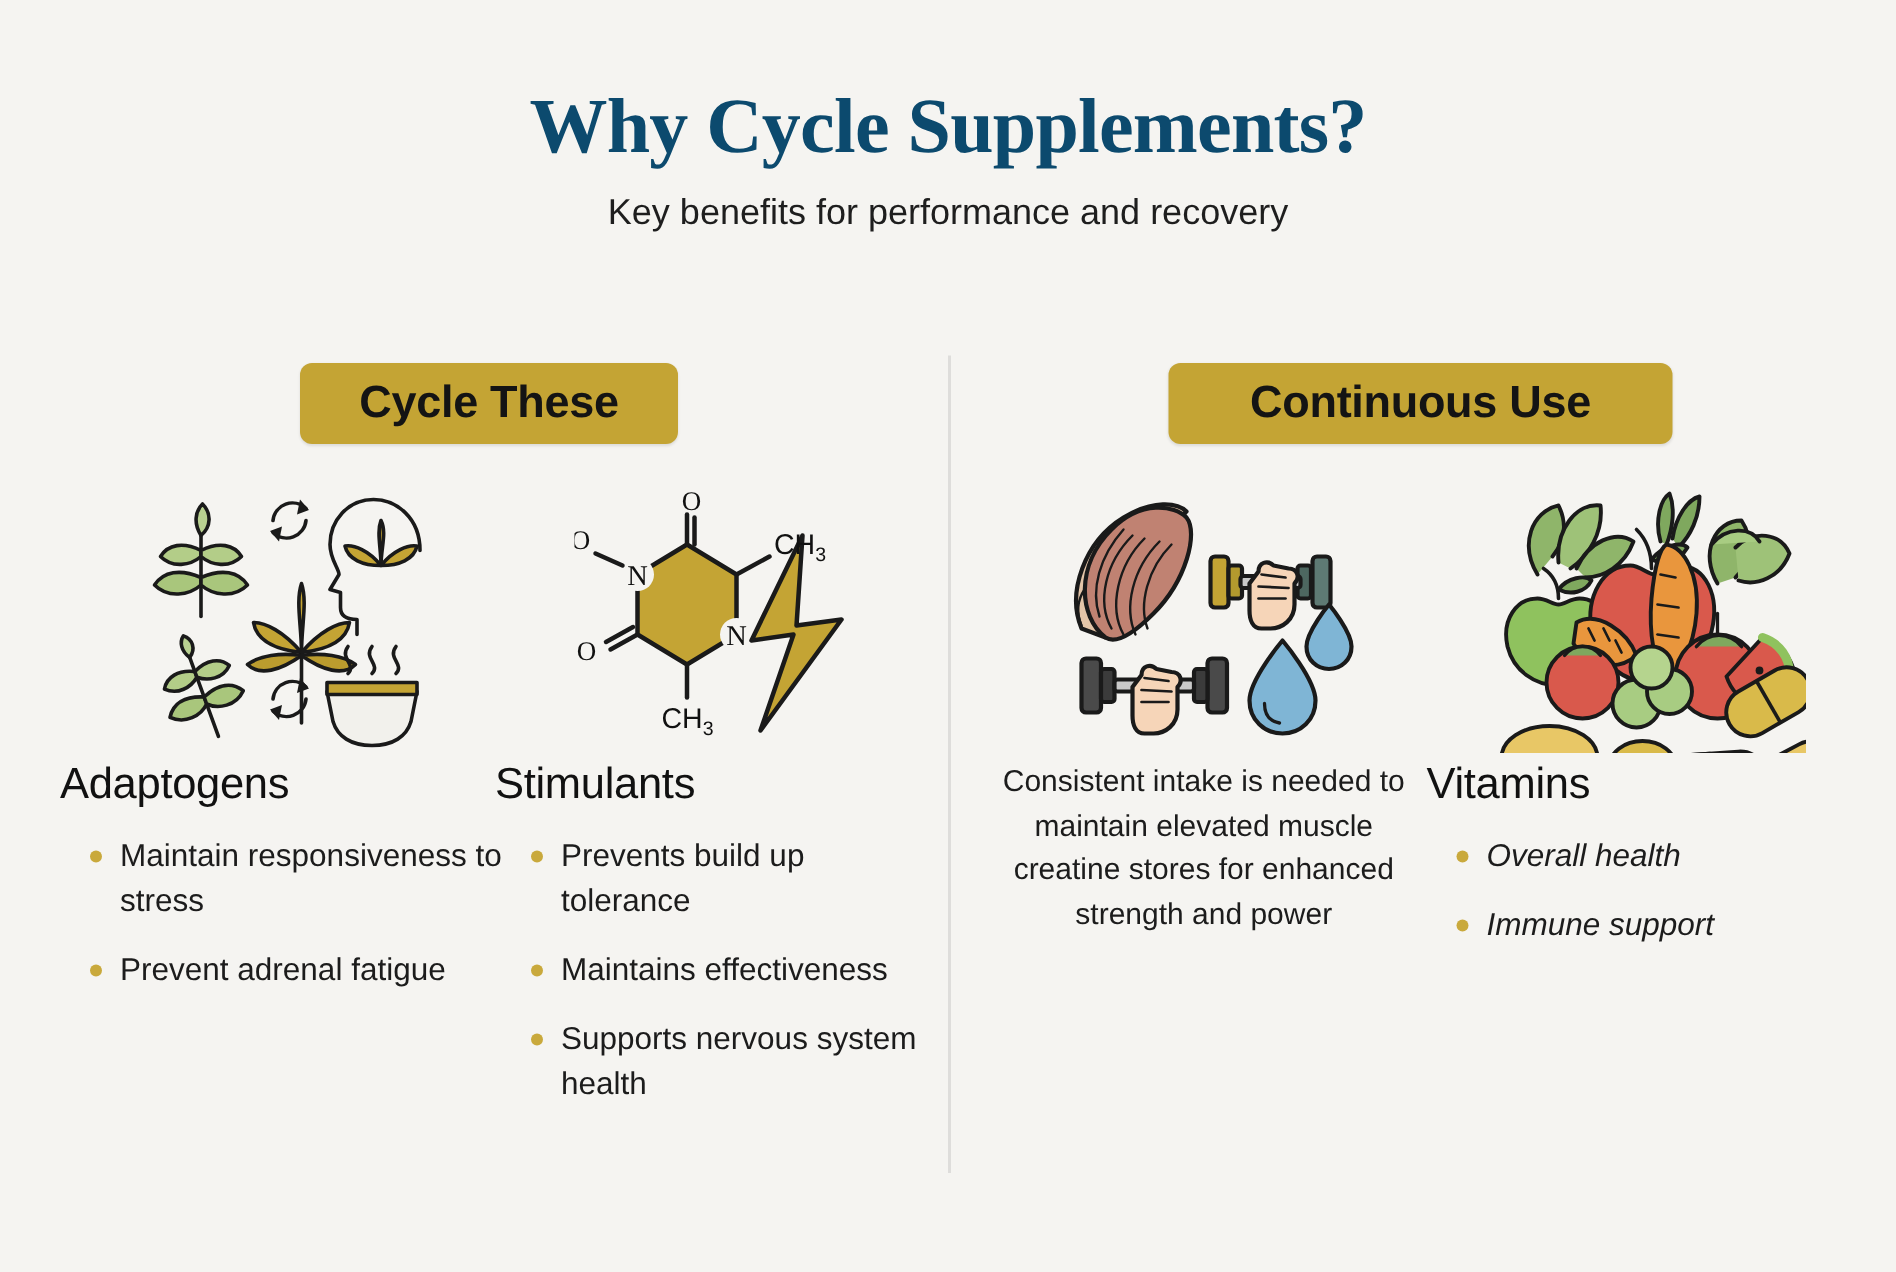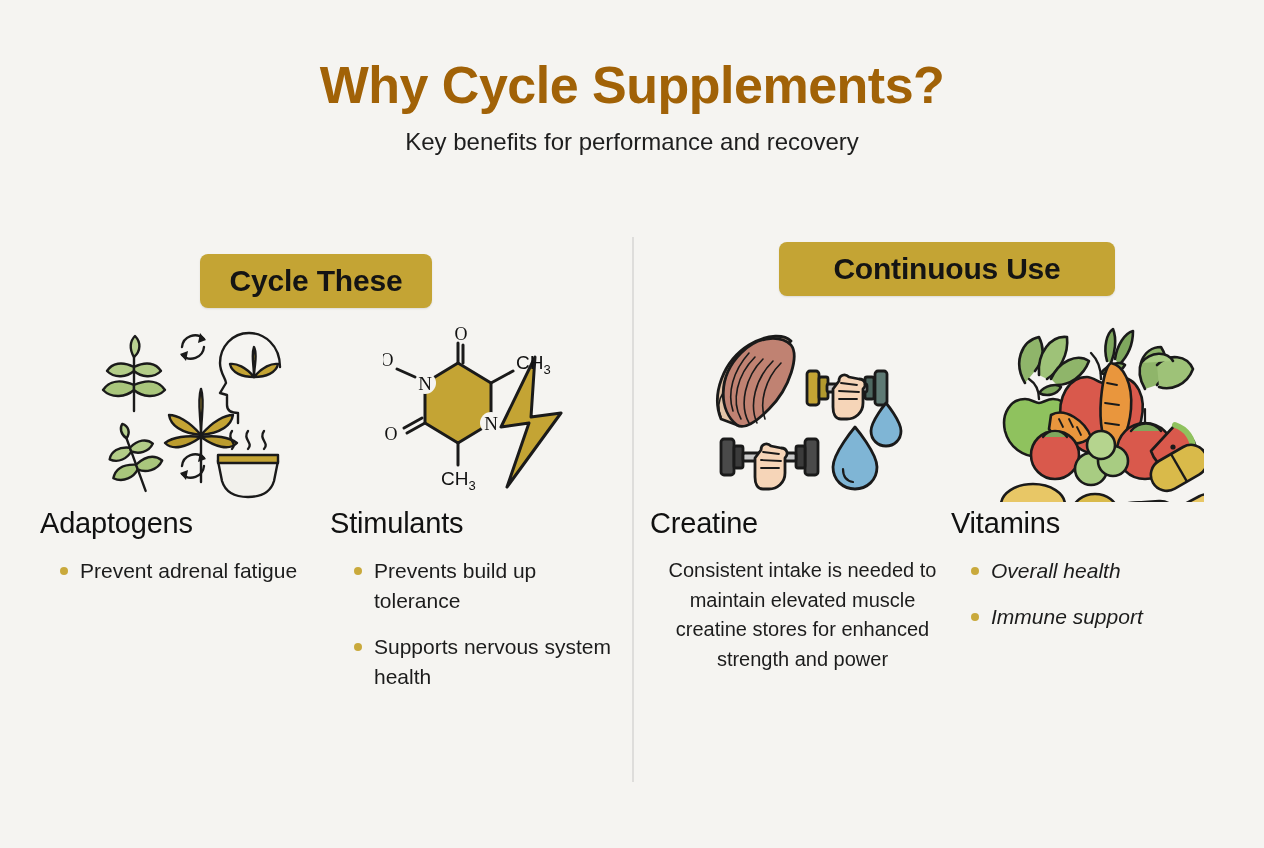--- a/index.html
+++ b/index.html
@@ -29,23 +29,24 @@
     top: 58px;
     left: 0;
     width: 1264px;
     text-align: center;
   }
   .title {
     font-size: 52px;
     font-weight: 700;
     letter-spacing: -0.5px;
     line-height: 1.05;
-    color: #a16207;
+    color: #0c4a6e;
     margin: 0;
     white-space: nowrap;
+    font-family: Liberation Serif, serif;
   }
   .subtitle {
     font-size: 24px;
     font-weight: 400;
     color: #1e1e1e;
     margin: 16px 0 0 0;
     line-height: 1.1;
     white-space: nowrap;
   }
 
@@ -70,21 +71,21 @@
     justify-content: center;
     box-shadow: 0 1px 2px rgba(0,0,0,0.10);
   }
   .badge-label {
     font-size: 30px;
     font-weight: 700;
     color: #141414;
     letter-spacing: -0.2px;
     white-space: nowrap;
   }
-  .badge-left  { left: 200px; top: 254px; width: 232px; }
+  .badge-left  { left: 200px; top: 242px; width: 252px; }
   .badge-right { left: 779px; top: 242px; width: 336px; }
 
   
   .columns {
     position: absolute;
     top: 322px;
     left: 0;
     width: 1264px;
     height: 470px;
   }
@@ -233,20 +234,21 @@
               <path d="M16 12 C22 6 10 2 16 -6"></path>
               <path d="M32 12 C38 6 26 2 32 -6"></path>
               <path d="M48 12 C54 6 42 2 48 -6"></path>
             </g>
           </g>
         </svg>
       </div>
       <h2 class="col-title">Adaptogens</h2>
       <div class="body-0">
         <ul class="bullets">
+          <li>Maintain responsiveness to stress</li>
           <li>Prevent adrenal fatigue</li>
         </ul>
       </div>
     </div>
 
     <div class="col col-1">
       <div class="icon-wrap">
         <svg width="185" height="175" viewBox="0 0 185 175">
           <g stroke="#1a1a1a" stroke-width="3" fill="none" stroke-linejoin="round" stroke-linecap="round">
 
@@ -282,20 +284,21 @@
           <g font-family="'Liberation Sans', sans-serif" font-size="19" fill="#111111">
             <text x="133" y="42">CH<tspan font-size="13" dy="5">3</tspan></text>
             <text x="58" y="158">CH<tspan font-size="13" dy="5">3</tspan></text>
           </g>
         </svg>
       </div>
       <h2 class="col-title">Stimulants</h2>
       <div class="body-1">
         <ul class="bullets">
           <li>Prevents build up tolerance</li>
+          <li>Maintains effectiveness</li>
           <li>Supports nervous system health</li>
         </ul>
       </div>
     </div>
 
     <div class="col col-2">
       <div class="icon-wrap">
         <svg width="200" height="175" viewBox="0 0 200 175">
           <g stroke="#1a1a1a" stroke-width="2.8" fill="none" stroke-linejoin="round" stroke-linecap="round">
 
@@ -337,21 +340,20 @@
             <g transform="translate(126,96)">
               <path d="M26 4 C26 4 48 30 48 44 C48 57 38 66 26 66 C14 66 4 57 4 44 C4 30 26 4 26 4 Z" fill="#7fb5d5"></path>
               <path d="M14 46 C14 54 18 58 24 59" stroke-width="2.2"></path>
             </g>
             <g transform="translate(166,74)">
               <path d="M17 2 C17 2 32 20 32 30 C32 39 25 45 17 45 C9 45 2 39 2 30 C2 20 17 2 17 2 Z" fill="#7fb5d5"></path>
             </g>
           </g>
         </svg>
       </div>
-      <h2 class="col-title">Creatine</h2>
       <div class="body-2">
         <p class="para">Consistent intake is needed to maintain elevated muscle creatine stores for enhanced strength and power</p>
       </div>
     </div>
 
     <div class="col col-3">
       <div class="icon-wrap">
         <svg width="205" height="175" viewBox="0 0 205 175">
           <g stroke="#1a1a1a" stroke-width="2.6" fill="none" stroke-linejoin="round" stroke-linecap="round">
 

